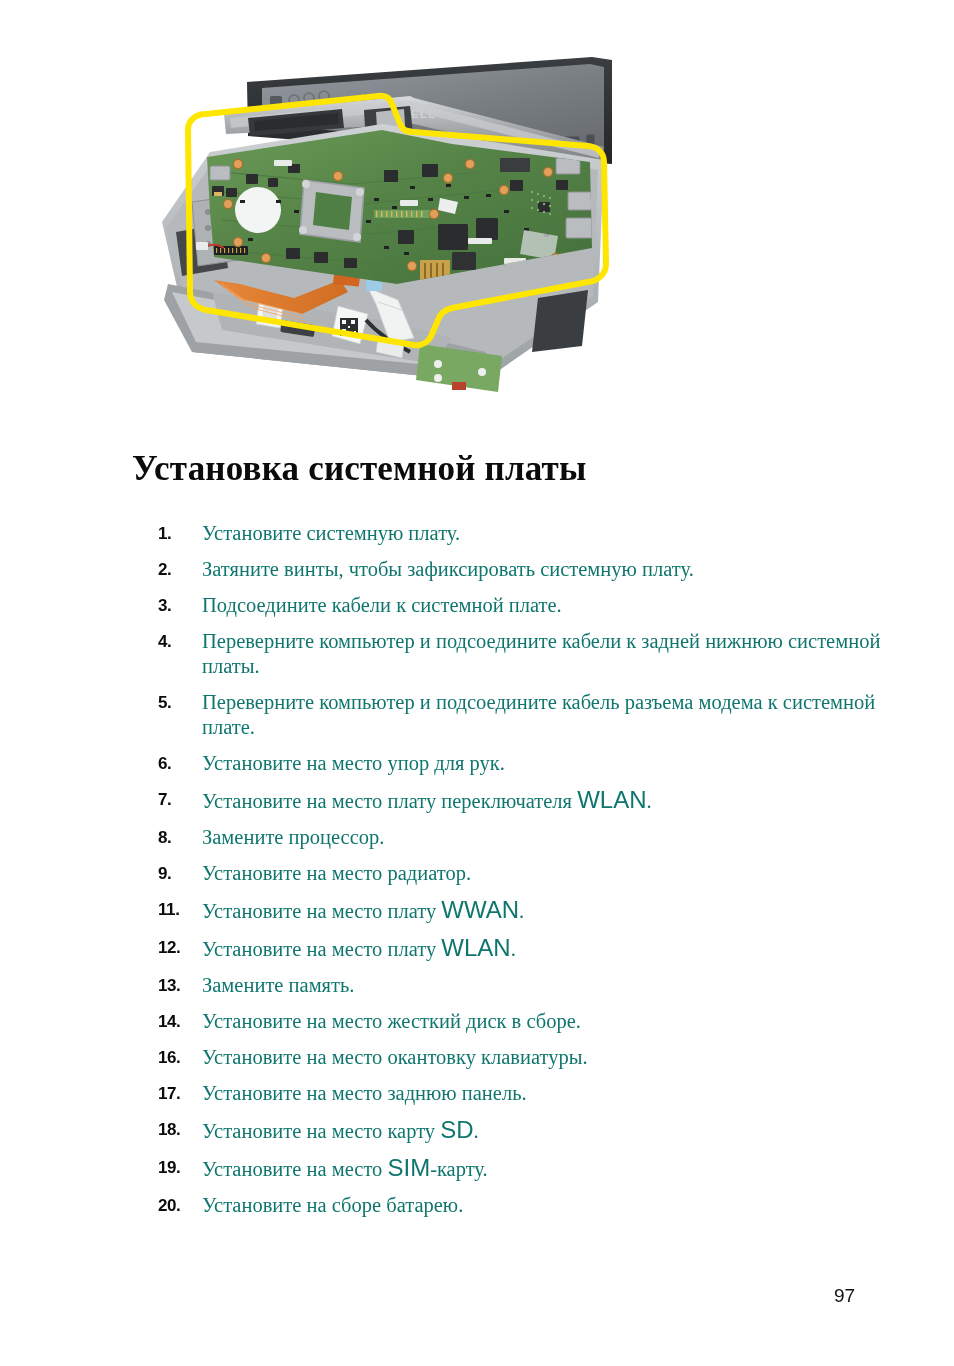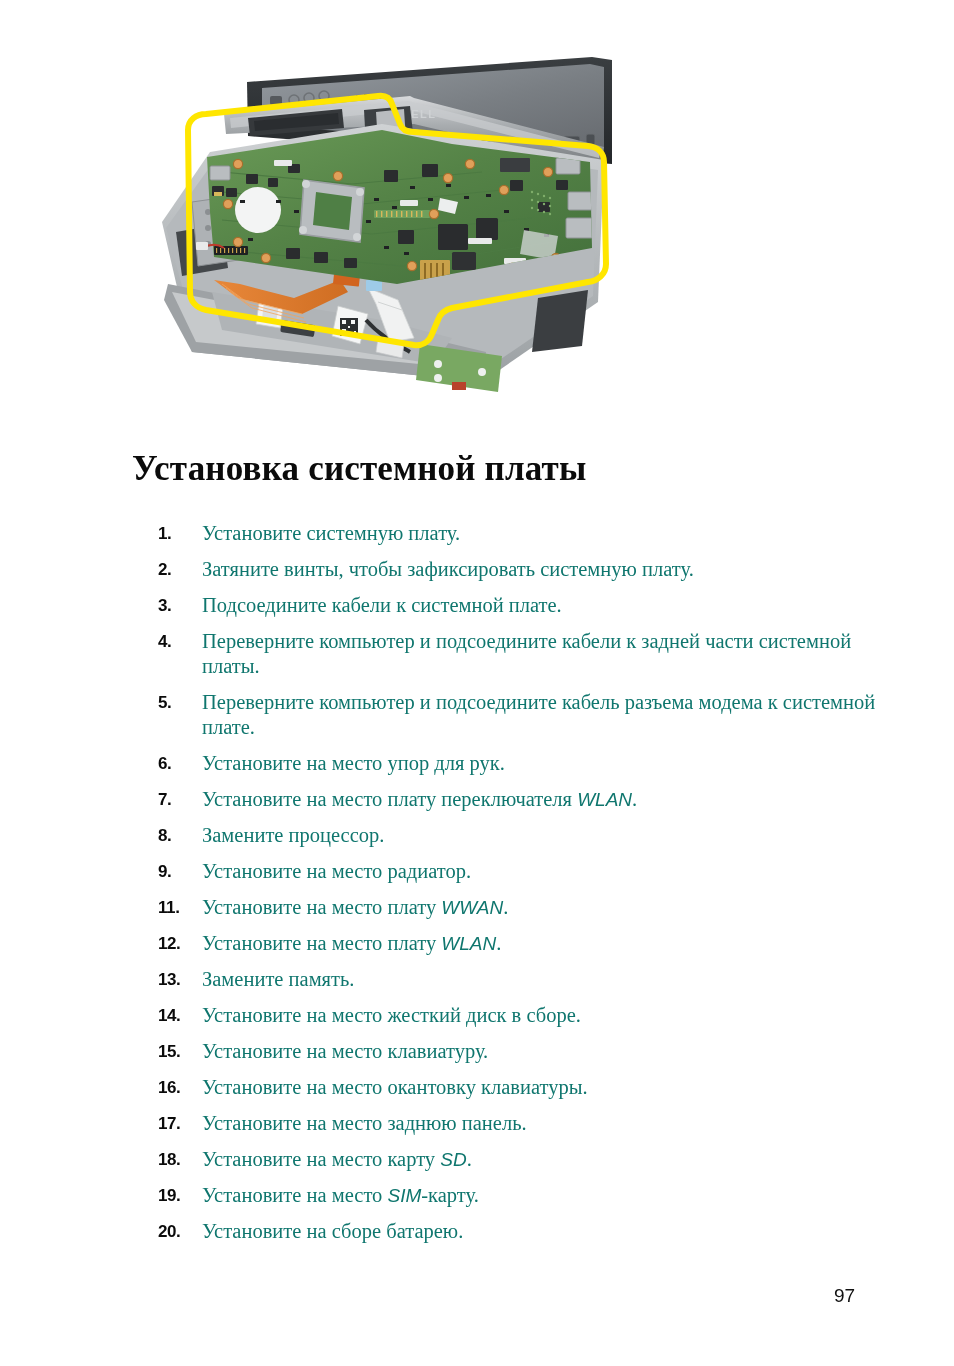--- a/index.html
+++ b/index.html
@@ -68,22 +68,21 @@
     flex: 1 1 auto;
     font-family: "Liberation Serif", "DejaVu Serif", serif;
     font-size: 20.5px;
     line-height: 25px;
     color: #0f766e;
     max-width: 700px;
   }
   
   .step-text .acr {
     font-family: "Liberation Sans", "DejaVu Sans", sans-serif;
-    font-size: 19px;
-    font-style: italic;
+    font-size: 24px;
   }
 
   
   .page-number {
     position: absolute;
     left: 834px;
     top: 1285px;
     font-family: "Liberation Sans", "DejaVu Sans", sans-serif;
     font-size: 19px;
     color: #111111;
@@ -387,21 +386,21 @@
     <li class="step">
       <span class="step-num">2.</span>
       <span class="step-text">Затяните винты, чтобы зафиксировать системную плату.</span>
     </li>
     <li class="step">
       <span class="step-num">3.</span>
       <span class="step-text">Подсоедините кабели к системной плате.</span>
     </li>
     <li class="step">
       <span class="step-num">4.</span>
-      <span class="step-text">Переверните компьютер и подсоедините кабели к задней части системной платы.</span>
+      <span class="step-text">Переверните компьютер и подсоедините кабели к задней нижнюю системной платы.</span>
     </li>
     <li class="step">
       <span class="step-num">5.</span>
       <span class="step-text">Переверните компьютер и подсоедините кабель разъема модема к системной плате.</span>
     </li>
     <li class="step">
       <span class="step-num">6.</span>
       <span class="step-text">Установите на место упор для рук.</span>
     </li>
     <li class="step">
@@ -426,24 +425,20 @@
     </li>
     <li class="step">
       <span class="step-num">13.</span>
       <span class="step-text">Замените память.</span>
     </li>
     <li class="step">
       <span class="step-num">14.</span>
       <span class="step-text">Установите на место жесткий диск в сборе.</span>
     </li>
     <li class="step">
-      <span class="step-num">15.</span>
-      <span class="step-text">Установите на место клавиатуру.</span>
-    </li>
-    <li class="step">
       <span class="step-num">16.</span>
       <span class="step-text">Установите на место окантовку клавиатуры.</span>
     </li>
     <li class="step">
       <span class="step-num">17.</span>
       <span class="step-text">Установите на место заднюю панель.</span>
     </li>
     <li class="step">
       <span class="step-num">18.</span>
       <span class="step-text">Установите на место карту <span class="acr">SD</span>.</span>

